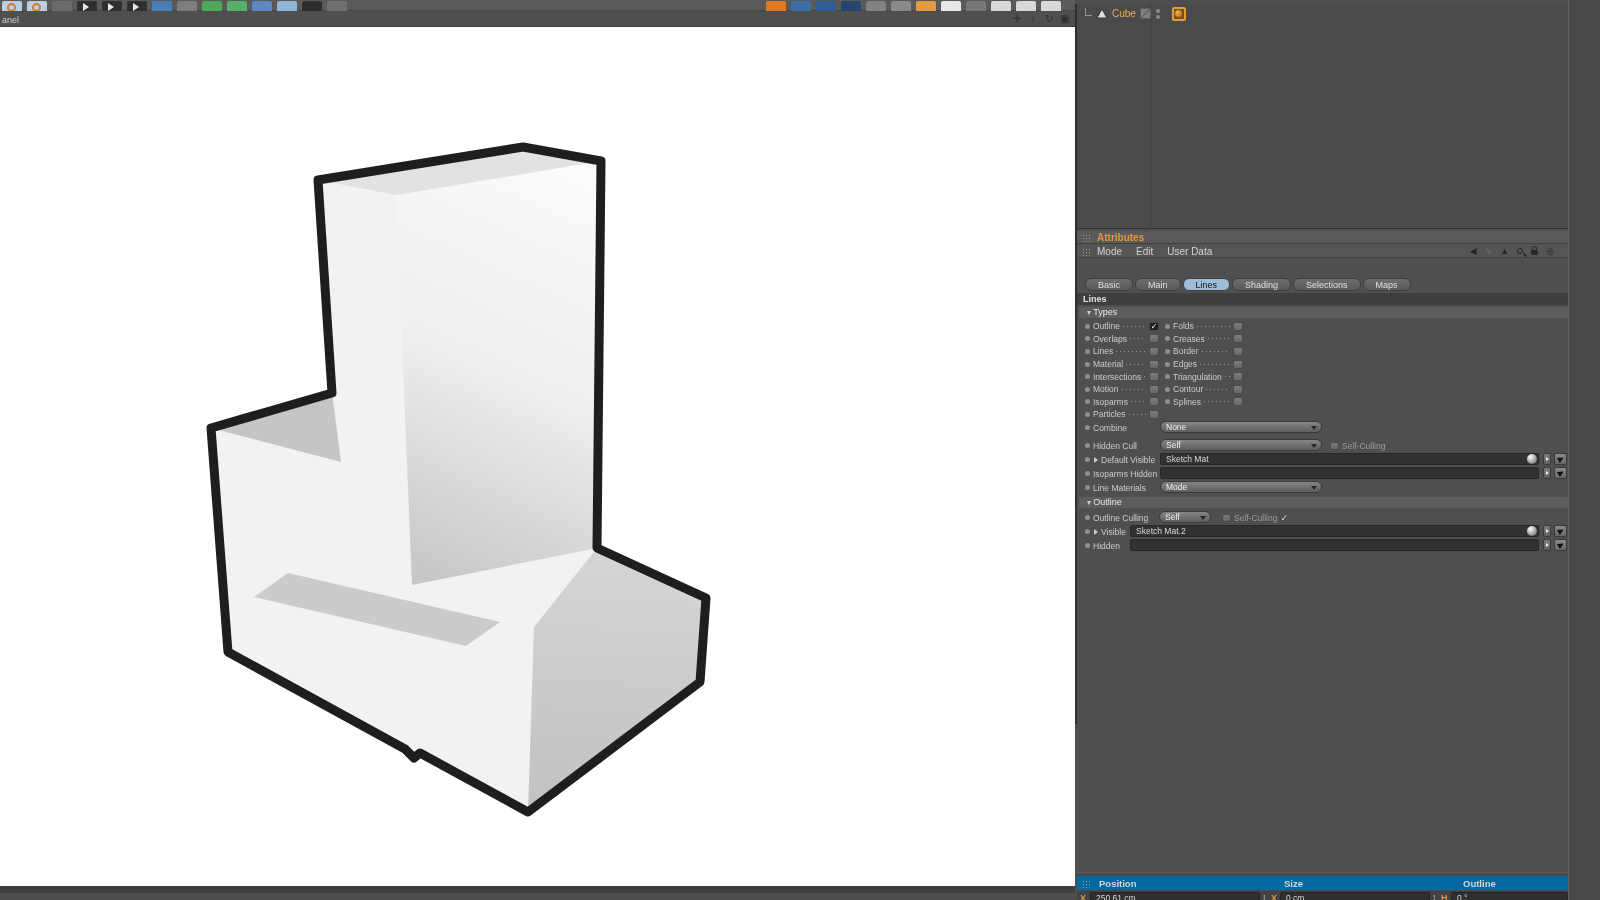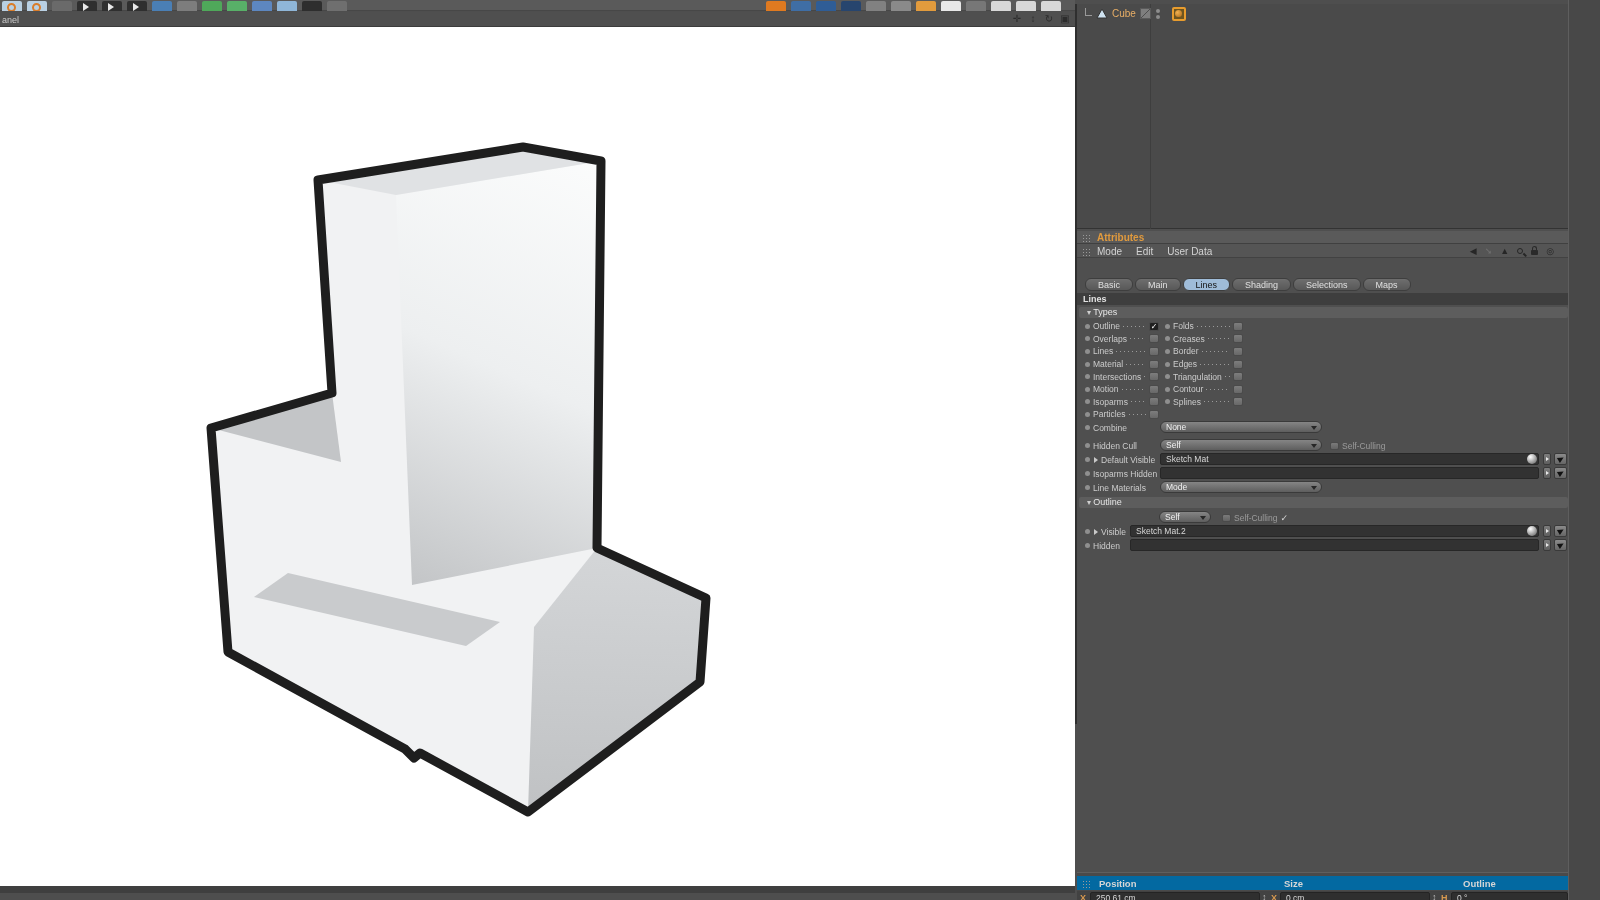--- a/index.html
+++ b/index.html
@@ -371,20 +371,24 @@
         </span>
 
       <div class="frow" style="top:252px">
         <span class="bullet"></span>
         <span class="flabel">Line Materials</span>
       </div>
       <div class="dropdown" style="top:252px;left:83px;width:162px">Mode</div>
 
       <div class="group-bar" style="top:268px">Outline</div>
 
+      <div class="frow" style="top:282px">
+        <span class="bullet"></span>
+        <span class="flabel">Outline Culling</span>
+      </div>
       <div class="dropdown" style="top:282px;left:82px;width:52px">Self</div>
       <div class="frow" style="top:282px;left:145px;width:130px">
         <span class="sc-box"></span>
         <span class="sc-label">Self-Culling</span>
         <span class="sc-check" id="outline-sc-check" style="visibility: visible;">✓</span>
       </div>
 
       <div class="frow" style="top:296px">
         <span class="bullet"></span>
         <span class="expander"></span>

